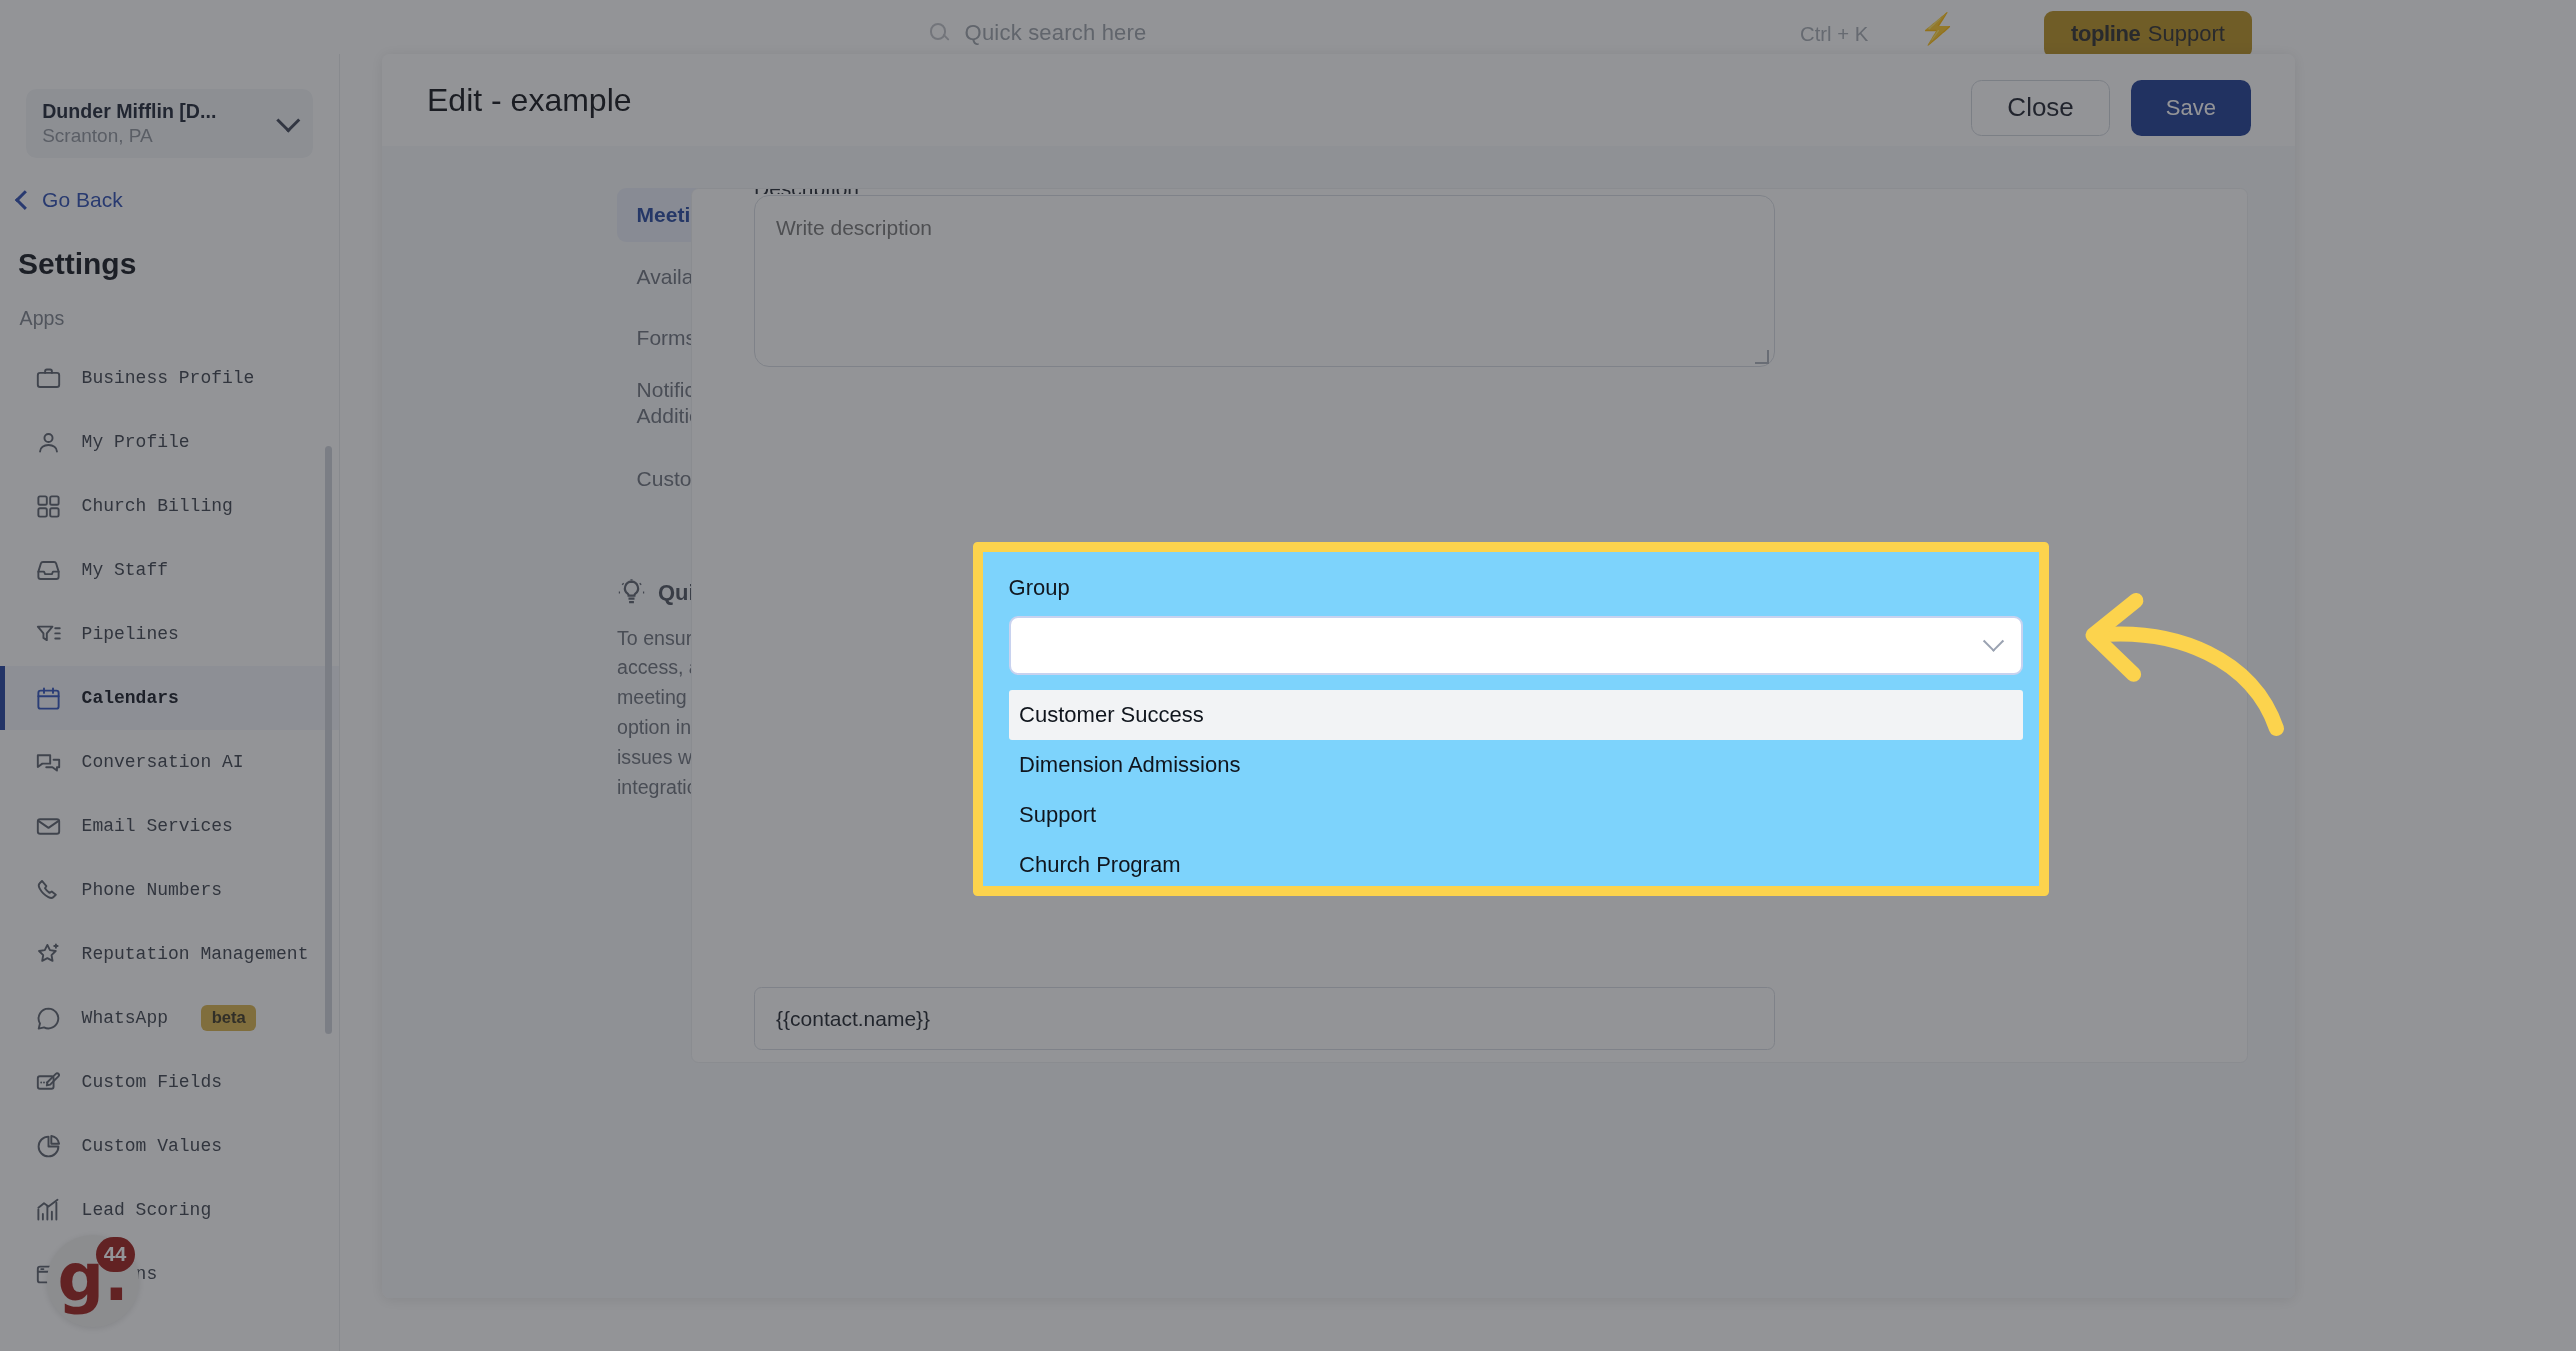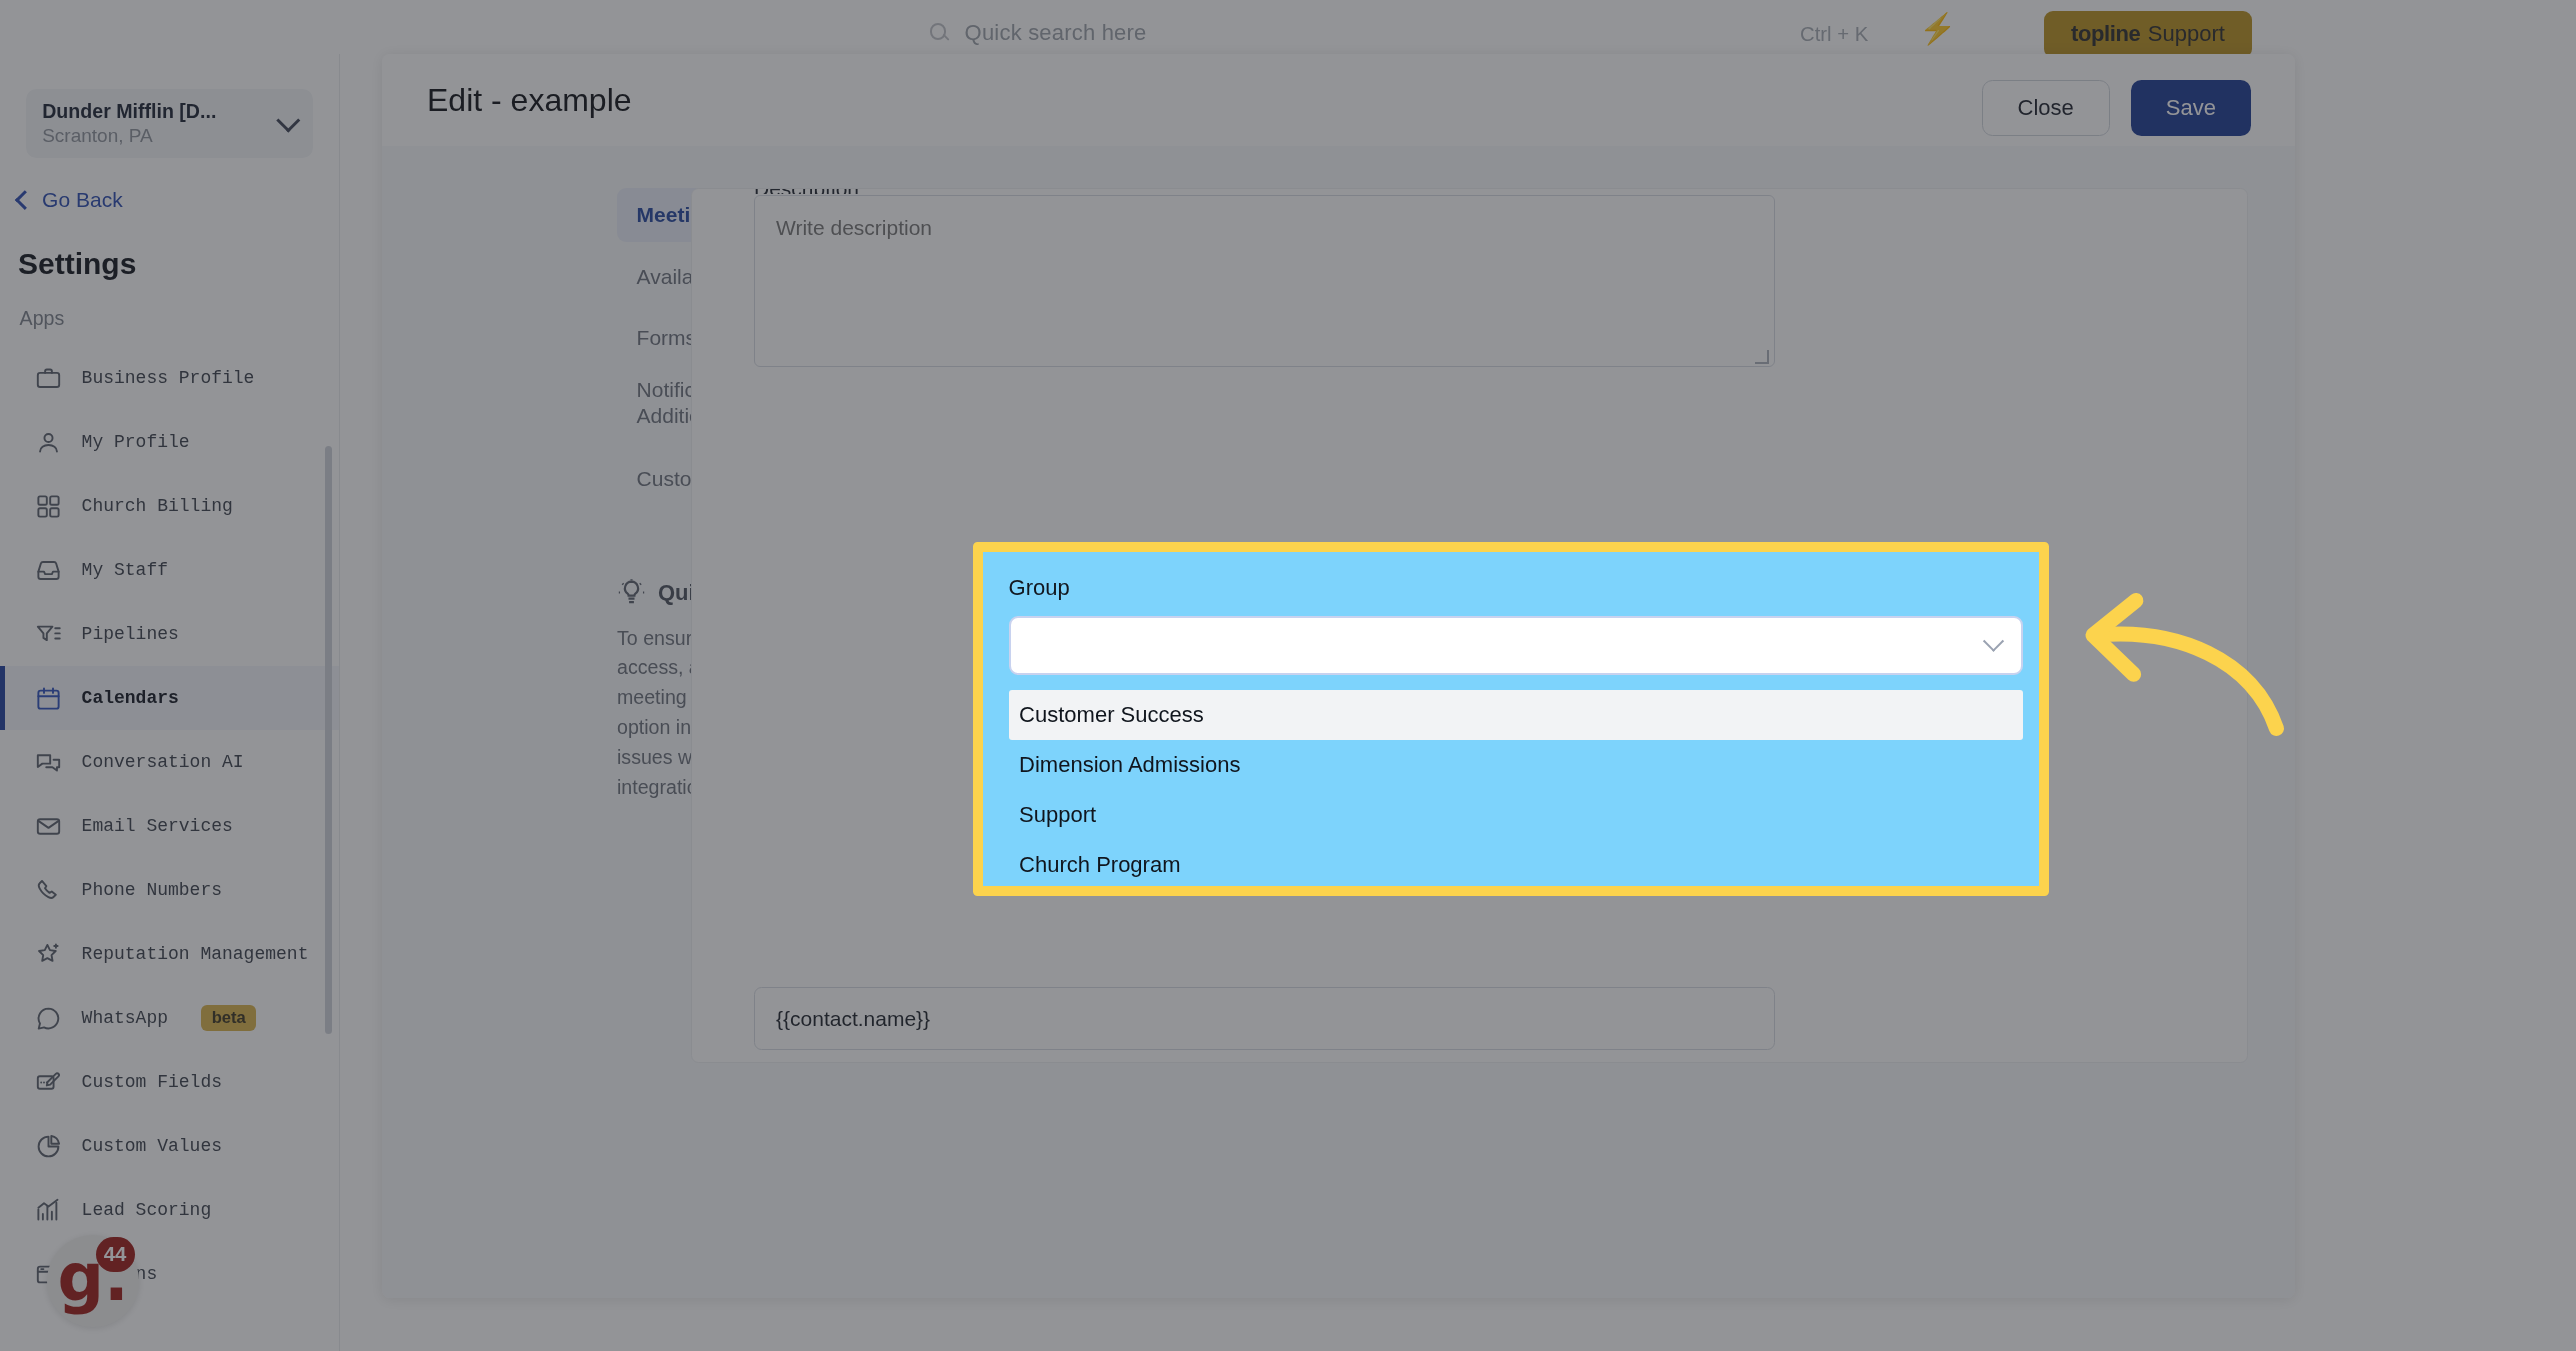--- a/index.html
+++ b/index.html
@@ -116,21 +116,21 @@
     overflow: hidden;
   }
   .modal-head {
     height: 92px; display: flex; align-items: center; padding: 0 45px;
     position: relative;
   }
   .modal-title { font-size: 32px; color: #0e1117; font-weight: 400; }
   .head-actions { position: absolute; right: 44px; top: 25.6px; display: flex; gap: 21px; }
   .btn-close {
     background: #fff; border: 1.5px solid #cfd4db; border-radius: 10.5px;
-    height: 56px; padding: 0 35px; font-size: 22px; color: #1a1f2b;
+    height: 56px; padding: 0 35px; font-size: 26px; color: #1a1f2b;
     font-family: "Liberation Sans", sans-serif; cursor: pointer;
   }
   .btn-save {
     background: #1b3a93; border: none; border-radius: 10.5px;
     height: 56px; padding: 0 35px; font-size: 22px; color: #ffffff;
     font-family: "Liberation Sans", sans-serif; cursor: pointer;
   }
   .modal-body {
     position: absolute; left: 0; top: 92px; right: 0; bottom: 0;
     background: #f7f8fa; display: flex; padding: 42px 0 0 0;
@@ -163,21 +163,21 @@
     height: 875px;
     overflow: hidden;
   }
   .field { position: absolute; }
   .desc-wrap { left: 62px; top: 6px; width: 1021px; }
   .cut-label {
     position:absolute; left:62px; top:-12px; font-size:21px; color:#1d222c;
     height: 16.6px; overflow: hidden;
   }
   .textarea {
-    width: 1021px; height: 172px; border: 1.5px solid #d7dbe2; border-radius: 6px;
+    width: 1021px; height: 172px; border: 1.5px solid #d7dbe2; border-radius: 15px;
     background: #fff; padding: 19.6px 21px; font-size: 21px; color: #737373;
     font-family: "Liberation Sans", sans-serif; resize: none;
   }
   .ta-grip {
     position:absolute; right: 6px; bottom: 6px; width: 13.6px; height: 13.6px;
     border-right: 2.3px solid #aab0ba; border-bottom: 2.3px solid #aab0ba;
   }
   .meeting-loc { left: 62px; top: 798px; width: 1021px; }
   .input-plain {
     width: 1021px; height: 63px; border: 1.5px solid #d7dbe2; border-radius: 7.5px;

